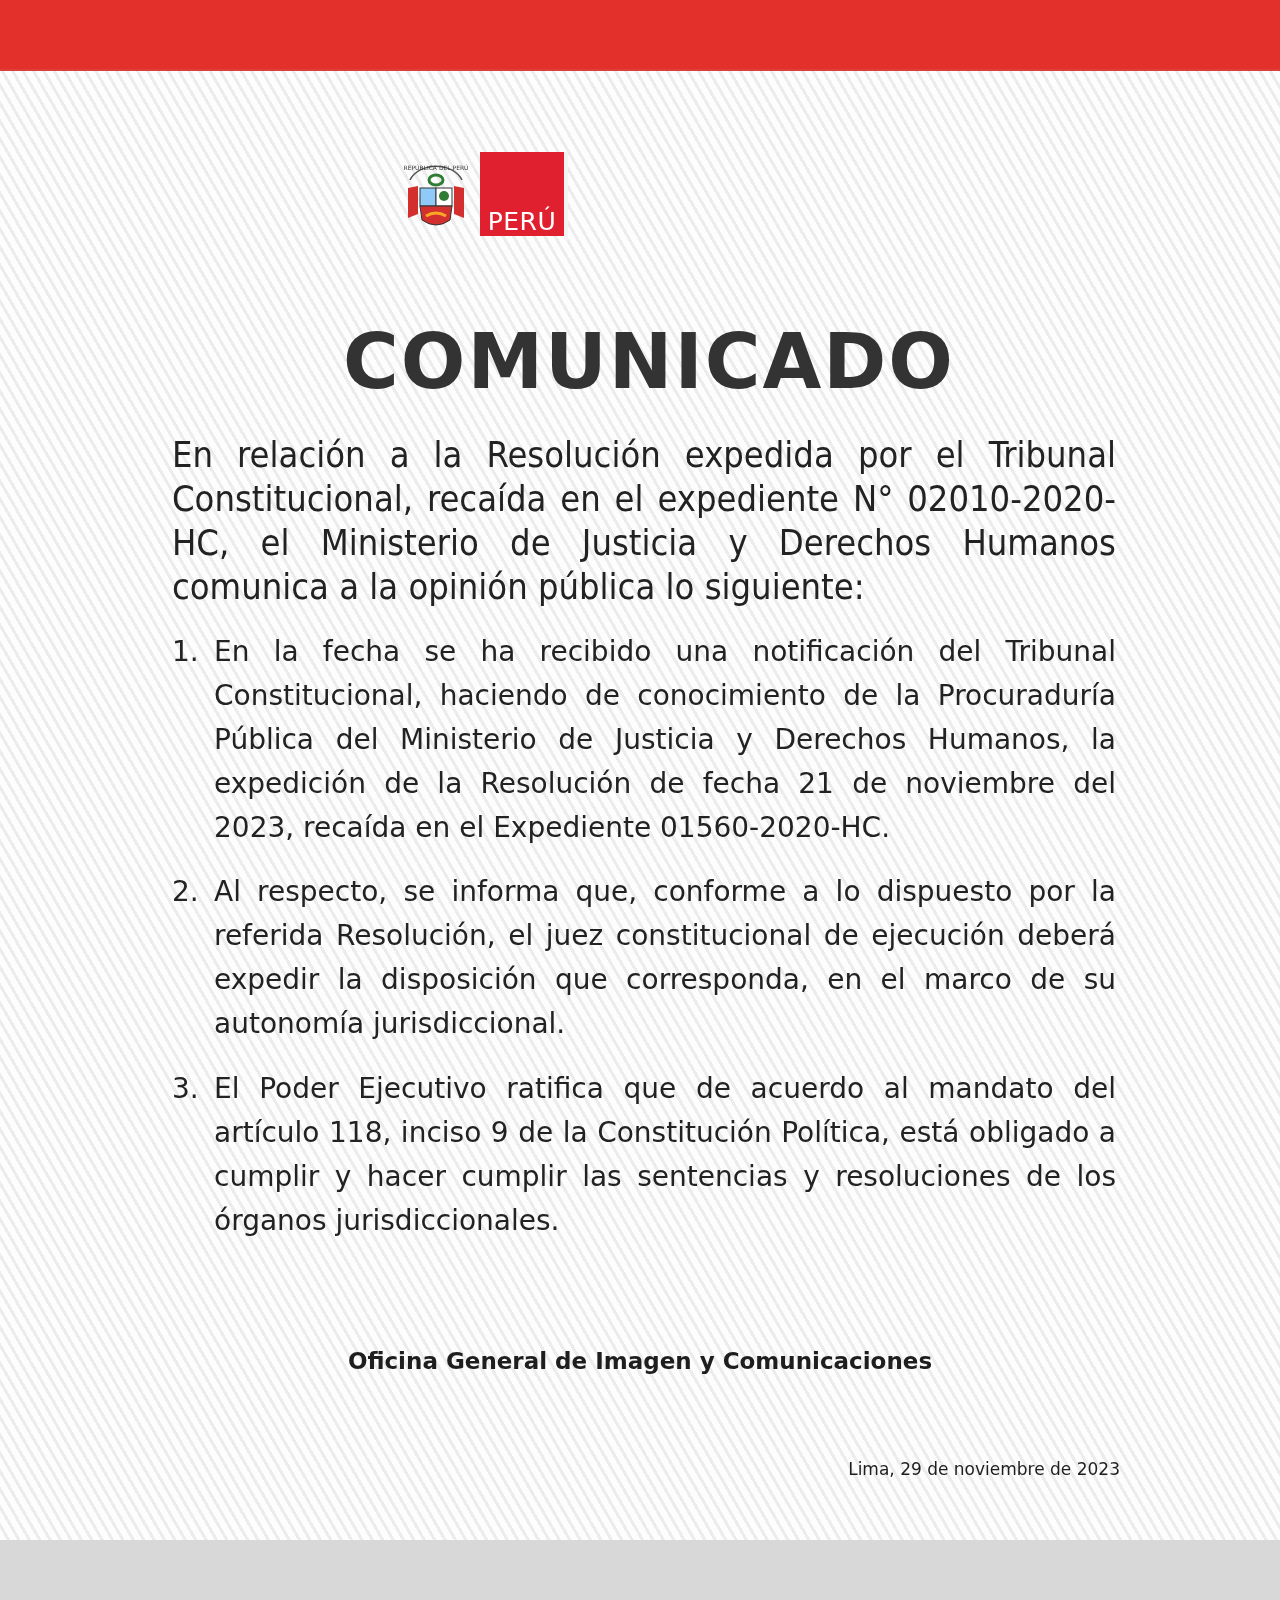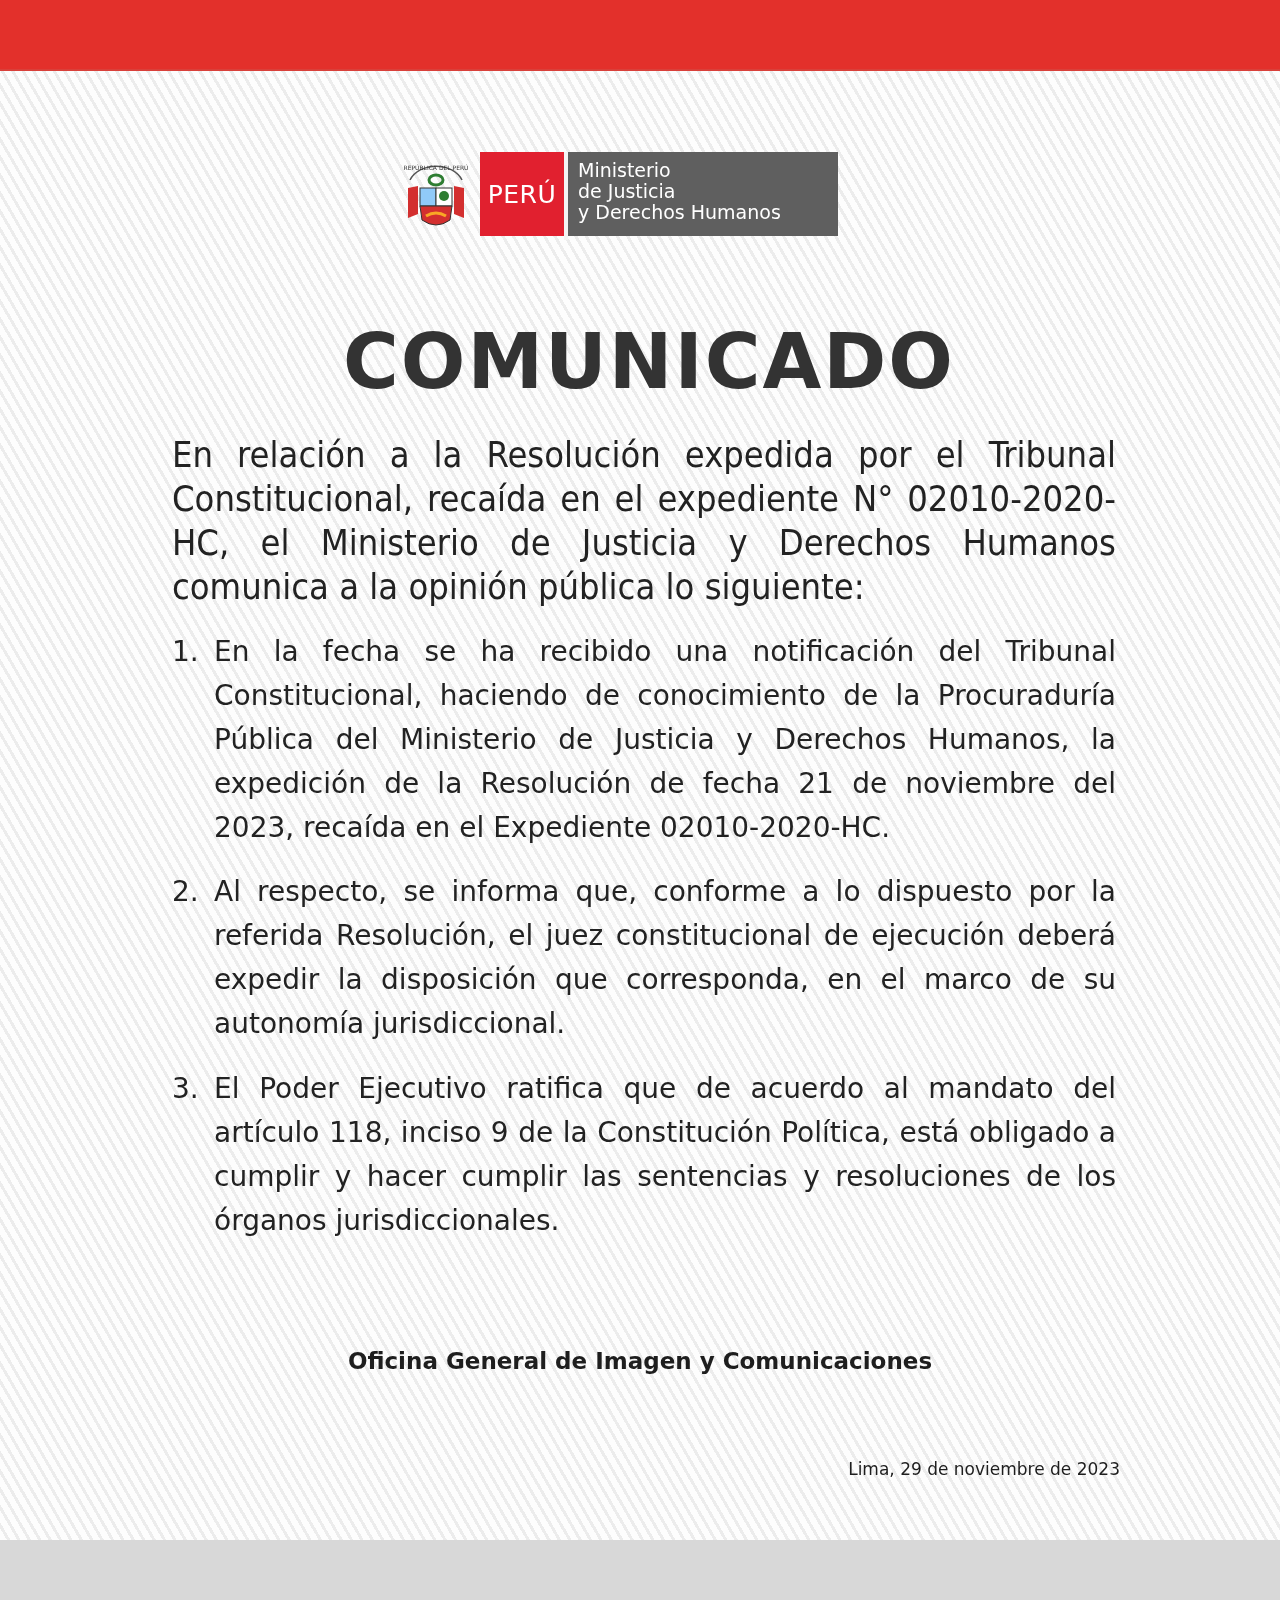--- a/index.html
+++ b/index.html
@@ -12,21 +12,21 @@
     position:absolute; left:0; top:0; width:1280px; height:1540px;
     background-color:#fdfdfd;
     background-image: repeating-linear-gradient(60deg, #fdfdfd 0px, #fdfdfd 6px, #ececec 6px, #ececec 9px);
     background-size: auto;
   }
   .topbar { position:absolute; left:0; top:0; width:1280px; height:70px; background:#e3302b; }
   .topbar-edge { position:absolute; left:0; top:69px; width:1280px; height:2px; background:#d9403a; }
   .bottombar { position:absolute; left:0; top:1540px; width:1280px; height:60px; background:#d8d8d8; }
   .logo { position:absolute; left:404px; top:152px; height:88px; display:flex; align-items:stretch; }
   .crest { width:64px; height:76px; margin-top:6px; margin-right:12px; position:relative; }
-  .peru-box { width:84px; height:84px; background:#e1202f; color:#fff; display:flex; align-items:center; justify-content:center; font-size:25px; letter-spacing:0.5px; }
+  .peru-box { width:84px; height:84px; background:#e1202f; color:#fff; display:flex; align-items:flex-end; justify-content:center; font-size:25px; letter-spacing:0.5px; }
   .sep { width:4px; background:#f4f4f4; }
   .min-box { width:270px; height:84px; background:#5f5f5f; color:#fff; font-size:19px; line-height:21px; padding:8px 0 0 10px; box-sizing:border-box; }
   .min-box div { white-space:nowrap; }
   .title {
     position:absolute; left:0; top:308px; width:1280px; text-align:center;
     font-family: "DejaVu Sans", sans-serif; font-weight:bold; font-size:76px;
     color:#333333; letter-spacing:2px; transform:scaleX(1.0);
   }
   .body-text { position:absolute; left:172px; width:944px; color:#222; font-size:36px; line-height:44px; text-align:justify; font-family:"DejaVu Sans Condensed","DejaVu Sans", sans-serif; }
   .intro { top:433px; }
@@ -55,36 +55,31 @@
       <rect x="32" y="30" width="16" height="18" fill="#fff" stroke="#333" stroke-width="1"></rect>
       <circle cx="40" cy="38" r="5" fill="#2e7d32"></circle>
       <path d="M16 48 L48 48 L46 62 Q32 72 18 62 Z" fill="#d32f2f" stroke="#333" stroke-width="1"></path>
       <path d="M22 58 Q32 52 42 58" fill="none" stroke="#f9a825" stroke-width="3"></path>
     </svg>
   </div>
   <div class="peru-box">
     <span>PERÚ</span>
   </div>
   <div class="sep"></div>
-  <div class="min-box">
-    <div>Ministerio</div>
-    <div>de Justicia</div>
-    <div>y Derechos Humanos</div>
-  </div>
 </div>
 
 <h1 class="title" style="margin:9px;text-align:center;">COMUNICADO</h1>
 
 <div class="body-text intro">
   <span>En relación a la Resolución expedida por el Tribunal Constitucional, recaída en el expediente N° 02010-2020-HC, el Ministerio de Justicia y Derechos Humanos comunica a la opinión pública lo siguiente:</span>
 </div>
 
 <div class="item" style="top:630px;">
   <span class="num">1.</span>
-  <div class="txt">En la fecha se ha recibido una notificación del Tribunal Constitucional, haciendo de conocimiento de la Procuraduría Pública del Ministerio de Justicia y Derechos Humanos, la expedición de la Resolución de fecha 21 de noviembre del 2023, recaída en el Expediente 02010-2020-HC.</div>
+  <div class="txt">En la fecha se ha recibido una notificación del Tribunal Constitucional, haciendo de conocimiento de la Procuraduría Pública del Ministerio de Justicia y Derechos Humanos, la expedición de la Resolución de fecha 21 de noviembre del 2023, recaída en el Expediente 01560-2020-HC.</div>
 </div>
 
 <div class="item" style="top:870px;">
   <span class="num">2.</span>
   <div class="txt">Al respecto, se informa que, conforme a lo dispuesto por la referida Resolución, el juez constitucional de ejecución deberá expedir la disposición que corresponda, en el marco de su autonomía jurisdiccional.</div>
 </div>
 
 <div class="item" style="top:1067px;">
   <span class="num">3.</span>
   <div class="txt">El Poder Ejecutivo ratifica que de acuerdo al mandato del artículo 118, inciso 9 de la Constitución Política, está obligado a cumplir y hacer cumplir las sentencias y resoluciones de los órganos jurisdiccionales.</div>

